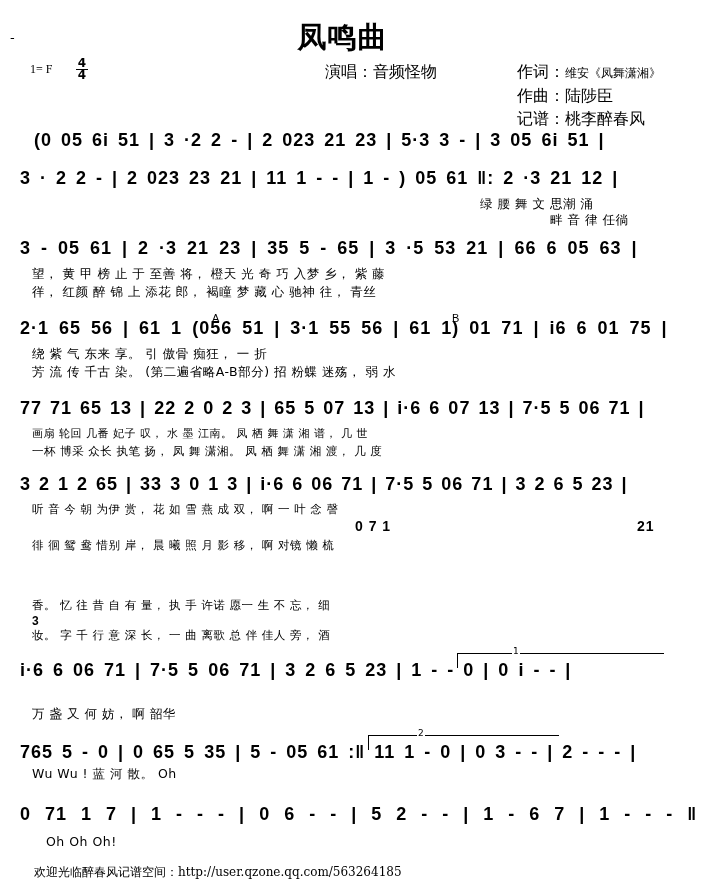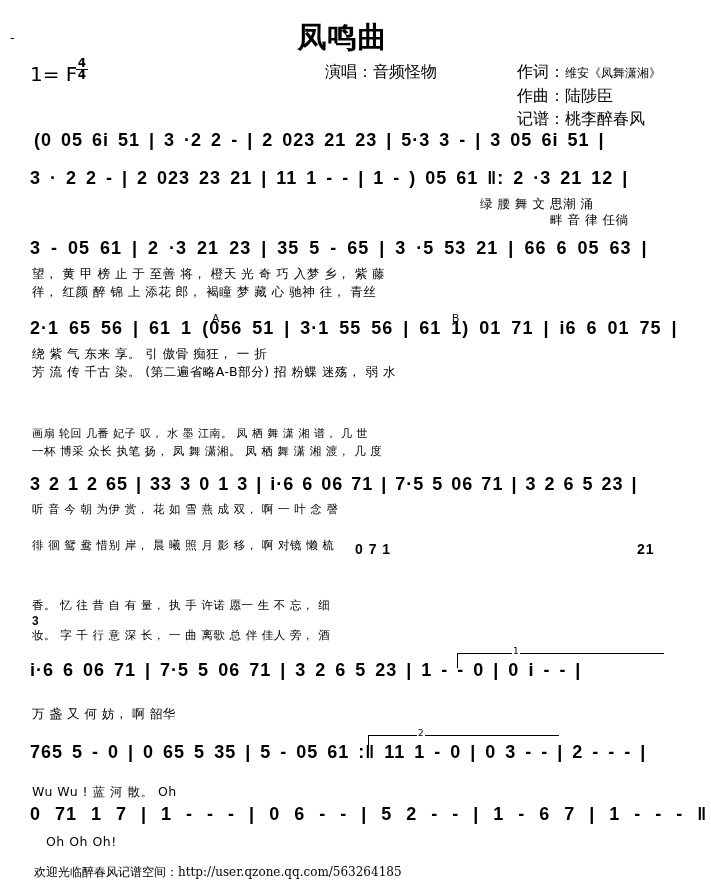--- a/index.html
+++ b/index.html
@@ -2,33 +2,33 @@
 <html><head>
 <meta charset="utf-8">
 <style>
   html,body{margin:0;padding:0;background:#fff;}
   body{width:711px;height:890px;position:relative;overflow:hidden;color:#000;
        font-family:"DejaVu Sans","Liberation Sans",sans-serif;}
   .abs{position:absolute;}
   .title{left:0;width:685px;top:18px;text-align:center;font-family:"DejaVu Serif","Liberation Serif",serif;
          font-size:29px;font-weight:bold;letter-spacing:1px;}
   .dash{left:10px;top:30px;font-size:13px;}
-  .key{left:30px;top:62px;font-size:20px;}
+  .key{left:30px;top:62px;font-size:12px;font-family:Liberation Serif, serif;}
   .tsig{left:76px;top:58px;font-size:12px;font-weight:bold;line-height:11px;text-align:center;width:12px;}
   .tsig span{display:block;}
   .tsig .bar{border-top:1px solid #000;margin:0;}
   .singer{left:325px;top:62px;font-size:16px;font-family:"DejaVu Serif","Liberation Serif",serif;}
   .credit{left:517px;font-size:16px;font-family:"DejaVu Serif","Liberation Serif",serif;}
   .credit small{font-size:12px;}
   .row{left:0;width:711px;height:28px;}
-  .notes{position:absolute;left:30px;top:0;white-space:nowrap;font-family:"Liberation Sans","DejaVu Sans",sans-serif;
+  .notes{position:absolute;left:20px;top:0;white-space:nowrap;font-family:"Liberation Sans","DejaVu Sans",sans-serif;
          font-weight:bold;font-size:18px;letter-spacing:1px;}
   .lyr{position:absolute;left:32px;white-space:nowrap;font-size:12.5px;letter-spacing:0.5px;
        font-family:"DejaVu Sans","Liberation Sans",sans-serif;}
-  .note-small{font-size:12px;margin-top:23px;}
+  .note-small{font-size:12px;}
   .footer{left:34px;top:864px;font-size:12px;font-family:"DejaVu Serif","Liberation Serif",serif;}
   .mark{font-size:11px;position:absolute;font-family:"Liberation Sans",sans-serif;}
   .bracket{position:absolute;border-top:1px solid #000;border-left:1px solid #000;height:14px;}
   .bracket span{position:absolute;top:-8px;font-size:9px;background:#fff;padding:0 1px;}
 </style>
 </head>
 <body>
 
 <div class="abs dash">-</div>
 <div class="abs title">凤鸣曲</div>
@@ -63,20 +63,21 @@
 
 <div class="abs row" style="top:318px">
   <span class="mark" style="left:212px;top:-6px">A</span>
   <span class="mark" style="left:452px;top:-6px">B</span>
   <div class="notes" style="word-spacing:4px">2·1 65 56 | 61 1 (056 51 | 3·1 55 56 | 61 1) 01 71 | i6 6 01 75 |</div>
   <div class="lyr" style="top:46px">芳 流 传 千古  染。  (第二遍省略A-B部分)  招 粉蝶 迷殇，  弱 水</div>
   <div class="lyr" style="top:28px">绕 紫 气 东来  享。  引 傲骨 痴狂，  一 折</div>
 </div>
 
 <div class="abs row" style="top:398px">
+  <div class="notes" style="word-spacing:2px">77 71 65 13 | 22 2 0 2 3 | 65 5 07 13 | i·6 6 07 13 | 7·5 5 06 71 |</div>
   <div class="lyr" style="top:28px;font-size:11px">画扇 轮回 几番 妃子  叹，  水 墨  江南。 凤  栖 舞  潇  湘 谱，  几 世</div>
   <div class="lyr" style="top:46px;font-size:11.5px">一杯 博采 众长 执笔  扬，  凤 舞  潇湘。 凤  栖 舞  潇  湘 渡，  几 度</div>
 </div>
 
 <div class="abs row" style="top:474px">
   <div class="notes" style="word-spacing:2px">3 2 1 2 65 | 33 3 0 1 3 | i·6 6 06 71 | 7·5 5 06 71 | 3 2 6 5 23 |</div>
   <div class="lyr" style="top:28px;font-size:11.5px">听 音 今 朝 为伊  赏，  花  如 雪  燕  成 双，  啊  一 叶  念 謦</div>
   <div class="notes note-small" style="left:355px;top:44px;font-size:14px">0 7 1</div>
   <div class="notes note-small" style="left:637px;top:44px;font-size:14px">21</div>
   <div class="lyr" style="top:64px;font-size:11.5px">徘 徊 鸳 鸯 惜别  岸，  晨  曦 照  月  影 移，  啊  对镜  懒 梳</div>
@@ -94,21 +95,21 @@
     </div>
   <div class="notes" style="word-spacing:3px">i·6 6 06 71 | 7·5 5 06 71 | 3 2 6 5 23 | 1 - - 0 | 0 i - - |</div>
   <div class="lyr" style="top:46px">万 盏  又  何 妨，  啊  韶华</div>
 </div>
 
 <div class="abs row" style="top:742px">
   <div class="bracket" style="left:368px;top:-7px;width:190px">
       <span style="left:48px">2</span>
     </div>
   <div class="notes" style="word-spacing:3px">765 5 - 0 | 0 65 5 35 | 5 - 05 61 :‖ 11 1 - 0 | 0 3 - - | 2 - - - |</div>
-  <div class="lyr" style="top:42px">Wu  Wu !  蓝 河  散。  Oh</div>
+  <div class="lyr" style="top:24px">Wu  Wu !  蓝 河  散。  Oh</div>
 </div>
 
 <div class="abs row" style="top:804px">
   <div class="notes" style="word-spacing:8px">0 71 1 7 | 1 - - - | 0 6 - - | 5 2 - - | 1 - 6 7 | 1 - - - ‖</div>
   <div class="lyr" style="left:46px;top:30px">Oh  Oh  Oh!</div>
 </div>
 
 <div class="abs footer">欢迎光临醉春风记谱空间：http://user.qzone.qq.com/563264185</div>
 
 </body></html>

